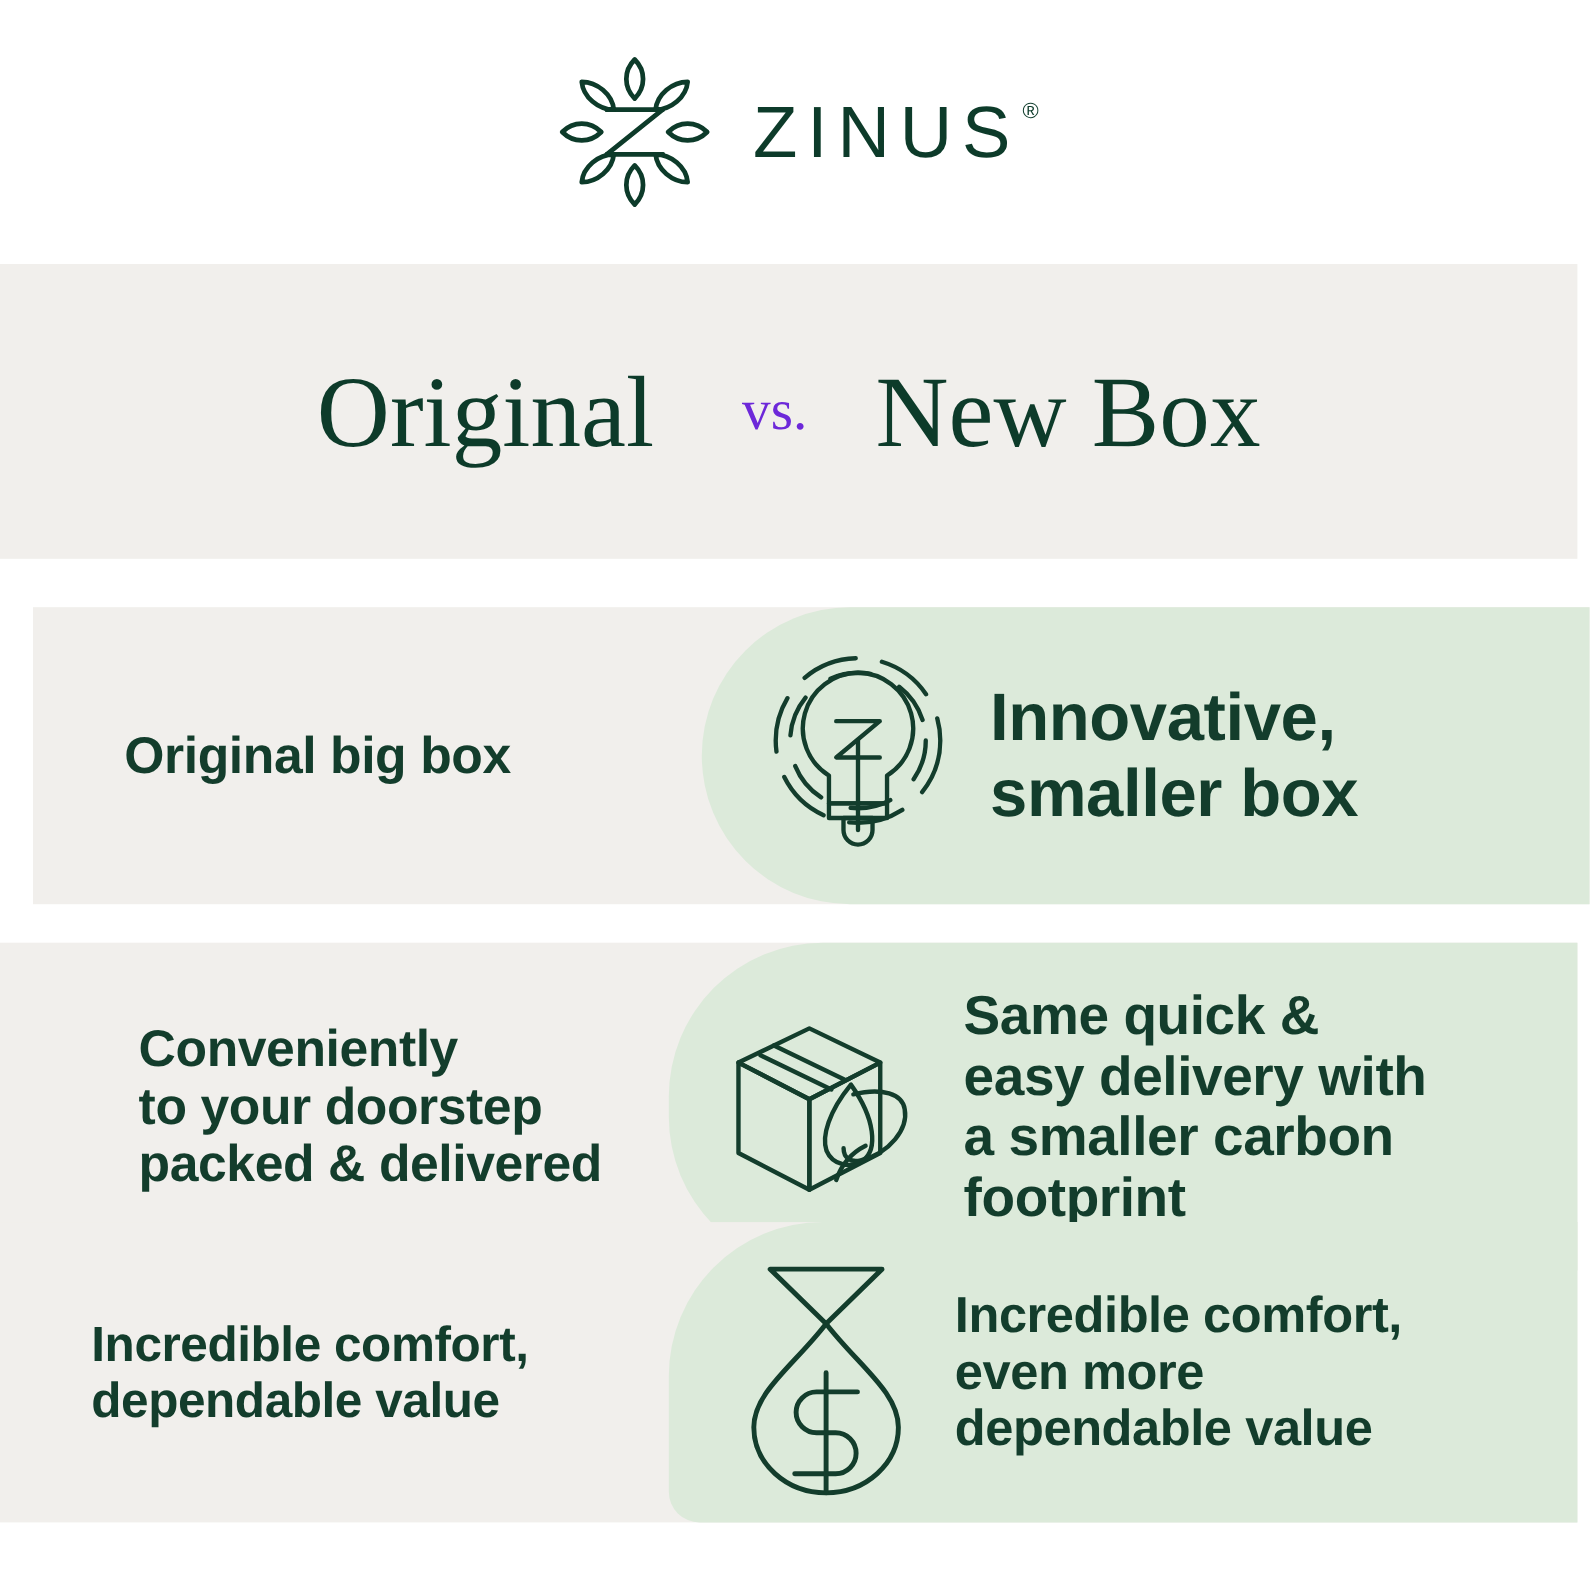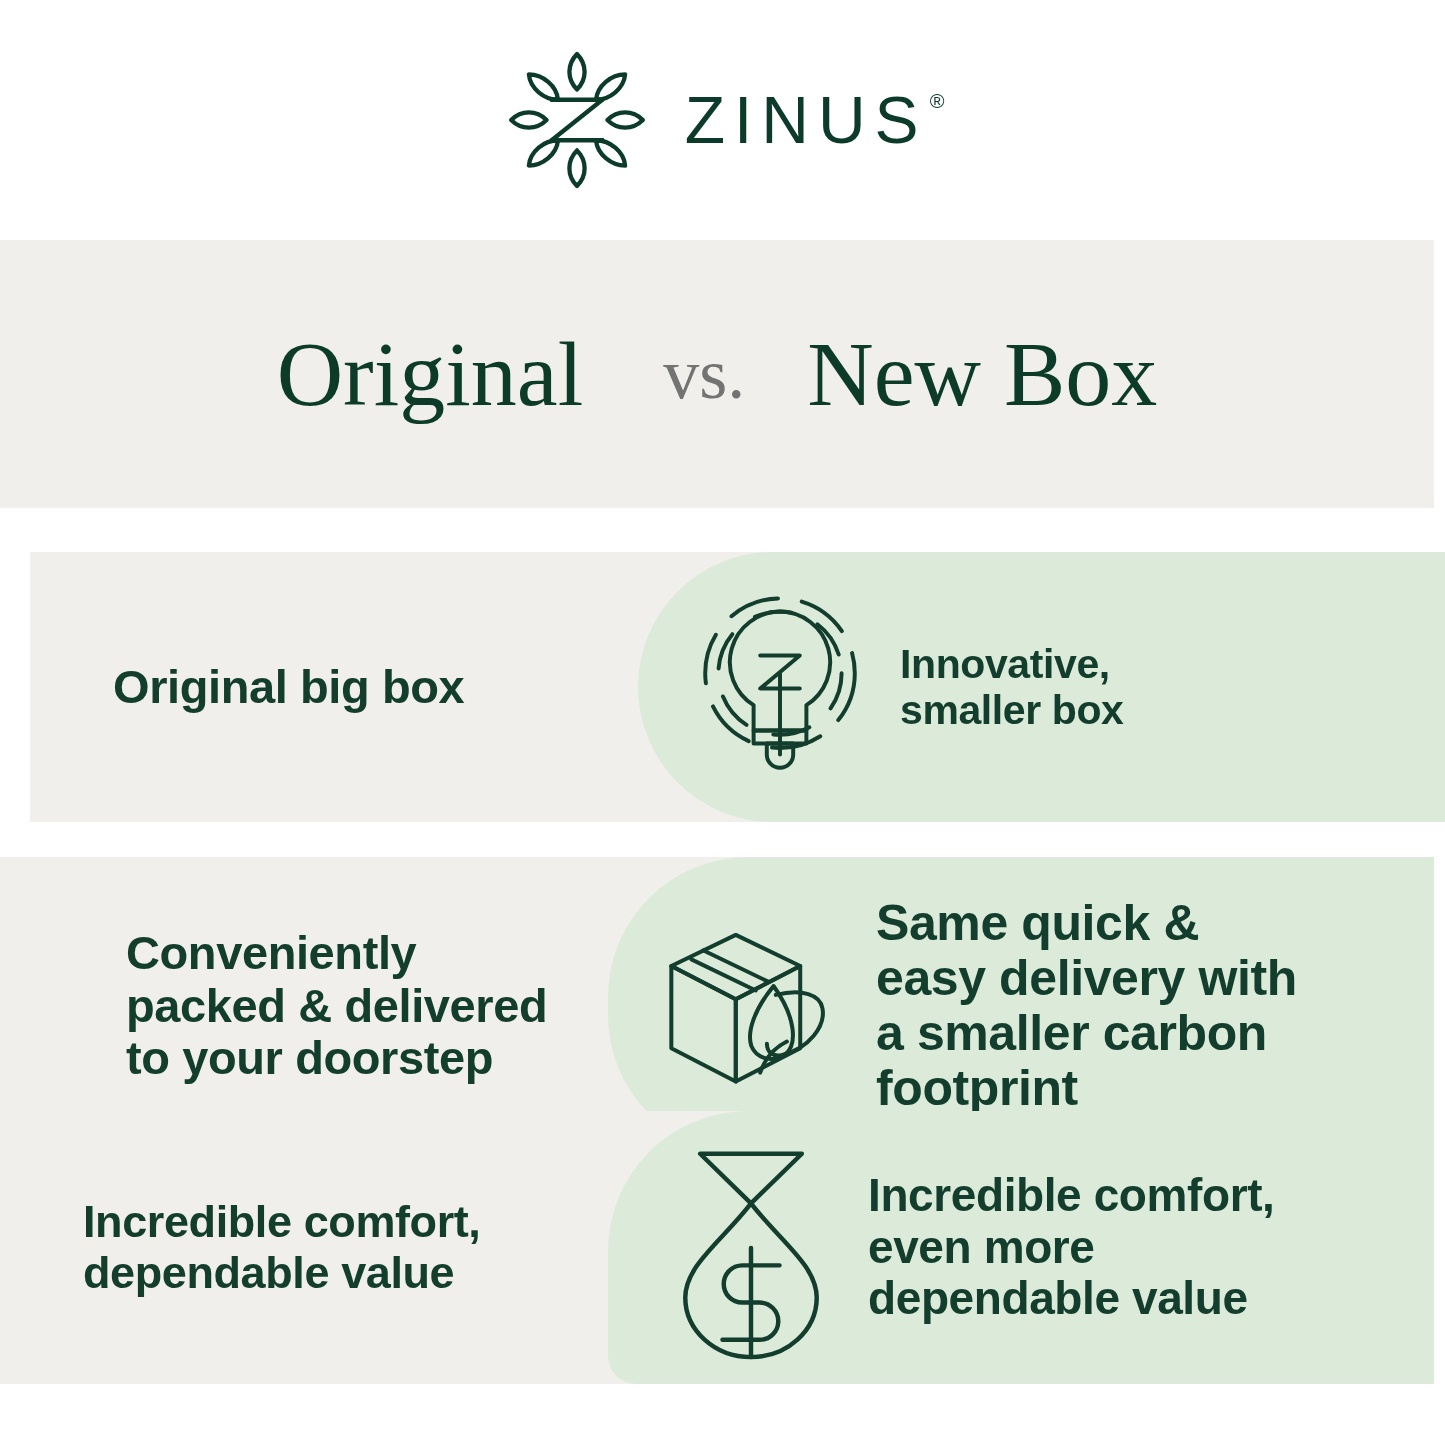--- a/index.html
+++ b/index.html
@@ -82,23 +82,23 @@
   }
   .title-word {
     font-family: "Liberation Serif", "DejaVu Serif", serif;
     font-size: 92px;
     font-weight: 400;
     color: #0d3b2a;
     line-height: 1;
   }
   .title-vs {
     font-family: "Liberation Serif", "DejaVu Serif", serif;
-    font-size: 72px;
+    font-size: 52px;
     font-weight: 400;
-    color: #737373;
+    color: #6d28d9;
     line-height: 1;
     margin: 0 62px 0 80px;
   }
 
   
   .row {
     position: absolute;
     left: 0;
     width: 1434px;
     background: #f1efec;
@@ -156,21 +156,21 @@
     align-items: center;
     justify-content: center;
   }
   #row-2 .icon-slot { width: 224px; height: 200px; }
   #row-3 .icon-slot { width: 210px; height: 214px; }
 
   .icon-slot svg { display: block; }
 
   .right-text {
     font-family: "Liberation Sans", sans-serif;
-    font-size: 41px;
+    font-size: 61px;
     font-weight: 700;
     line-height: 1.13;
     color: #133d2c;
     letter-spacing: -0.4px;
     margin-left: 16px;
   }
   #row-2 .right-text { font-size: 50px; line-height: 1.1; margin-left: 6px; }
   #row-3 .right-text { font-size: 46px; line-height: 1.13; margin-left: 12px; }
 </style>
 </head>
@@ -252,22 +252,22 @@
         <div>Innovative,</div>
         <div>smaller box</div>
       </div>
     </div>
   </div>
 
   <div class="row" id="row-2">
     <div class="row-left">
       <div class="left-text">
         <div>Conveniently</div>
+        <div>to your doorstep</div>
         <div>packed &amp; delivered</div>
-        <div>to your doorstep</div>
       </div>
     </div>
     <div class="row-right">
       <div class="icon-slot">
         <svg viewBox="0 0 180 160" width="200" height="178" fill="none" stroke="#133d2c" stroke-width="3.6" stroke-linecap="round" stroke-linejoin="round">
 
           <path d="M12 44 L12 118 L70 148 L70 74 Z"></path>
 
           <path d="M70 74 L70 148 L128 118 L128 44 Z"></path>
 

